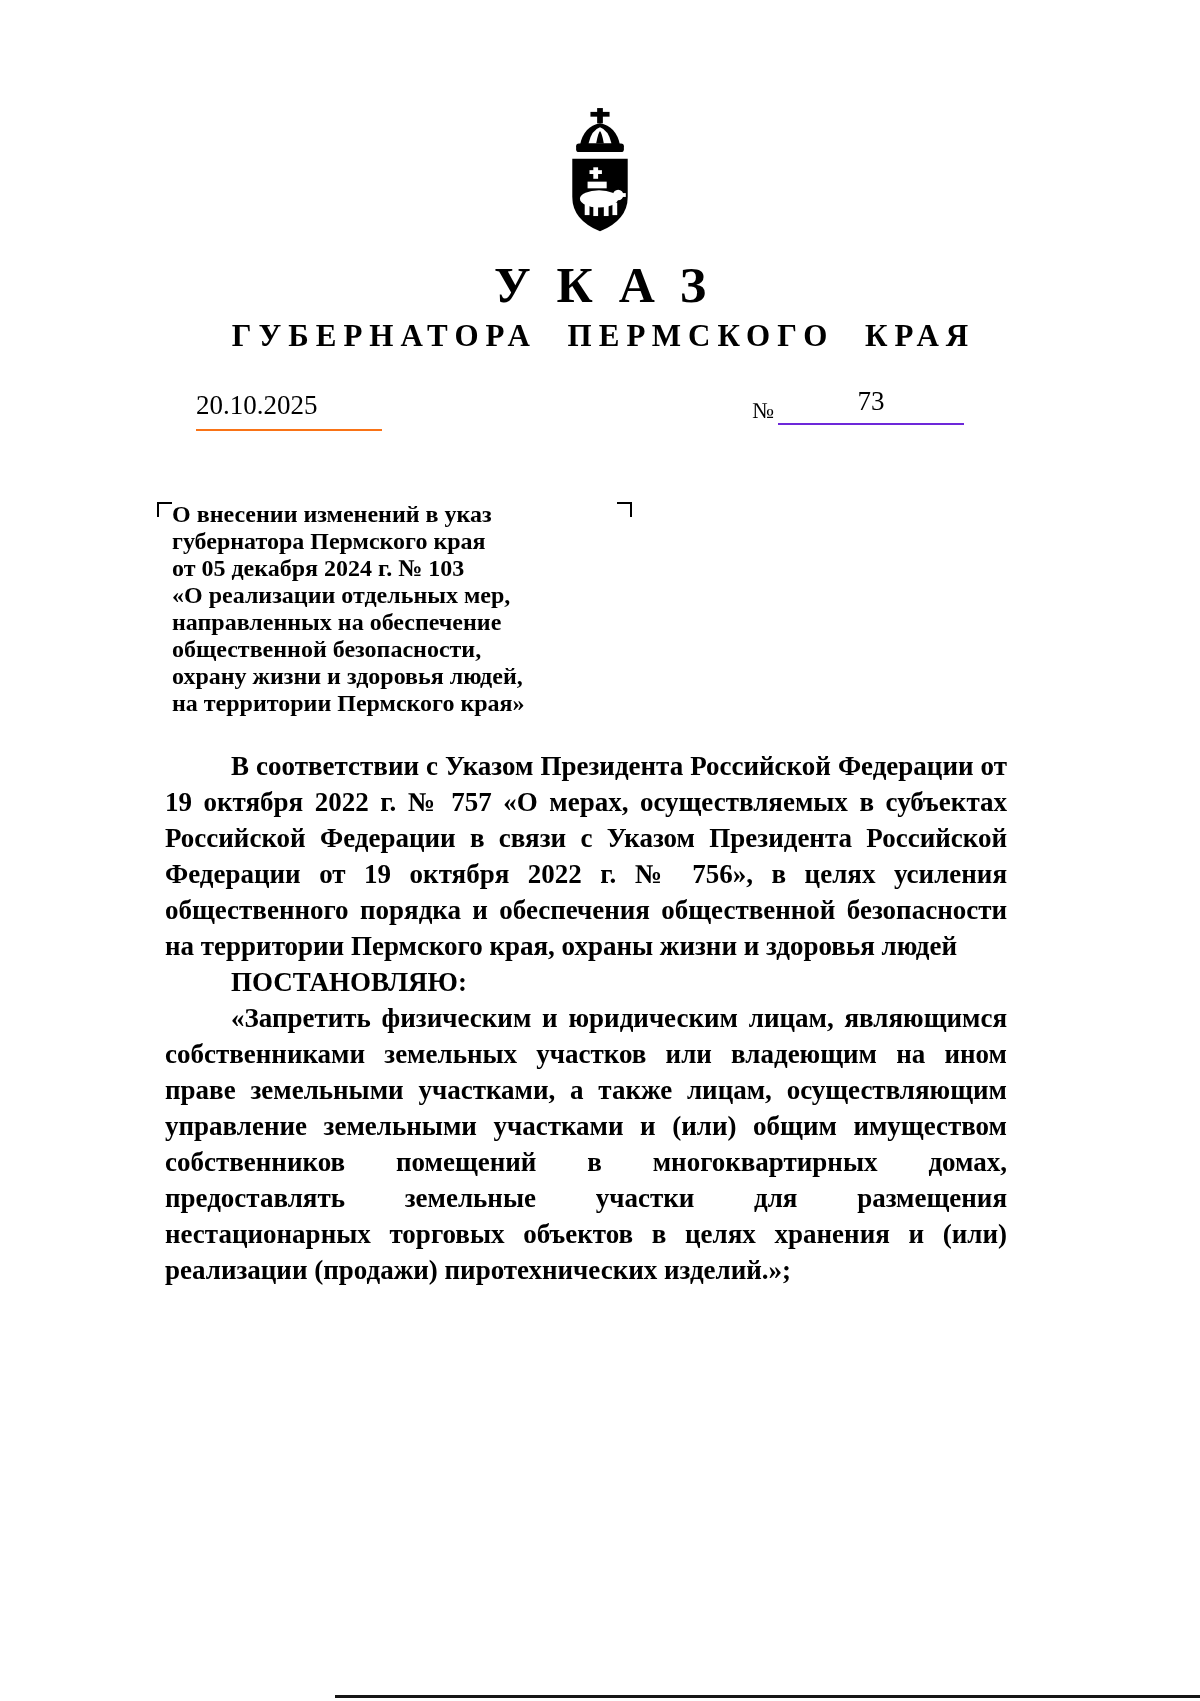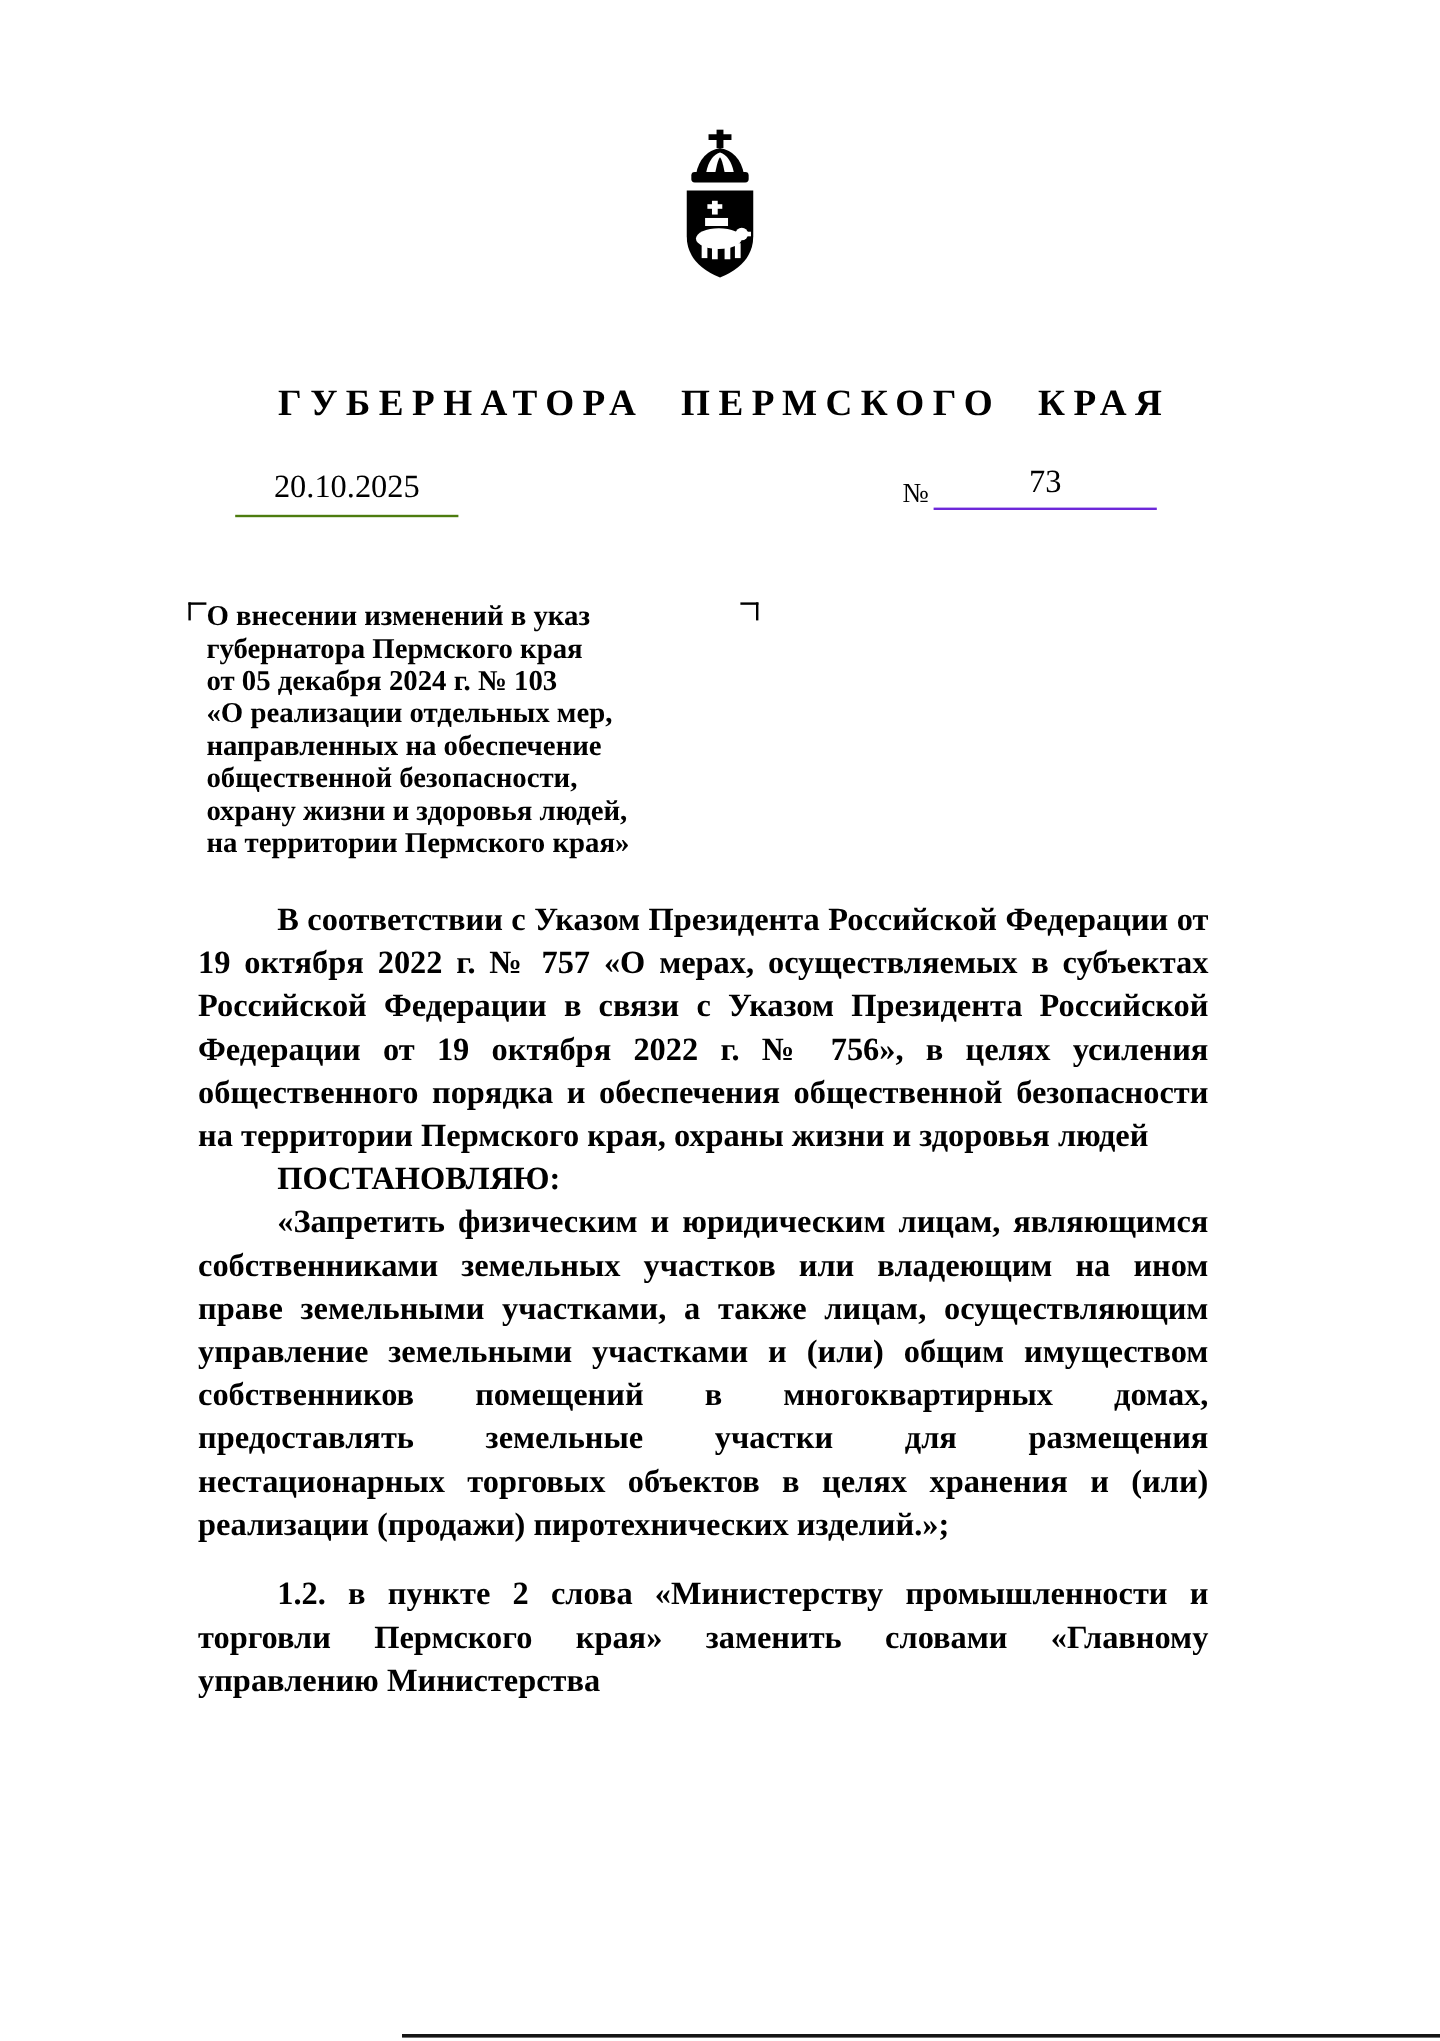--- a/index.html
+++ b/index.html
@@ -21,22 +21,22 @@
     text-align:center; font-size:50px; font-weight:bold;
     letter-spacing:26px; text-indent:26px;
   }
   .doc-subtitle {
     position:absolute; top:318px; left:0; width:100%;
     text-align:center; font-size:31px; font-weight:bold;
     letter-spacing:7px; word-spacing:16px; text-indent:7px;
   }
   .date-block {
     position:absolute; top:390px; left:196px; width:186px;
-    text-align:center; font-size:27px;
-    border-bottom:2px solid #4d7c0f; padding-bottom:8px;
+    font-size:27px;
+    border-bottom:2px solid #f97316; padding-bottom:8px;
   }
   .num-block {
     position:absolute; top:386px; left:752px;
     display:flex; align-items:flex-end;
     font-size:27px;
   }
   .num-sign { font-size:23px; margin-right:4px; padding-bottom:1px; }
   .num-line {
     width:186px; border-bottom:2px solid #6d28d9;
     text-align:center; padding-bottom:6px; font-size:27px;
@@ -86,20 +86,21 @@
 
     <ellipse cx="44" cy="96" rx="20" ry="9" fill="#fff"></ellipse>
     <circle cx="64" cy="92" r="5.5" fill="#fff"></circle>
     <rect x="66" y="90" width="6" height="4" fill="#fff"></rect>
     <rect x="29" y="100" width="5" height="13" fill="#fff"></rect>
     <rect x="38" y="102" width="5" height="12" fill="#fff"></rect>
     <rect x="49" y="102" width="5" height="12" fill="#fff"></rect>
     <rect x="58" y="100" width="5" height="13" fill="#fff"></rect>
   </svg>
 
+  <div class="doc-title">УКАЗ</div>
 
   <div class="doc-subtitle">ГУБЕРНАТОРА ПЕРМСКОГО КРАЯ</div>
 
   <div class="date-block">20.10.2025</div>
 
   <div class="num-block">
     <span class="num-sign">№</span>
     <span class="num-line">73</span>
   </div>
 
@@ -112,18 +113,17 @@
 «О реализации отдельных мер,
 направленных на обеспечение
 общественной безопасности,
 охрану жизни и здоровья людей,
 на территории Пермского края»</div>
 
   <div class="body-text">
     <p class="para">В соответствии с Указом Президента Российской Федерации от 19 октября 2022 г. № 757 «О мерах, осуществляемых в субъектах Российской Федерации в связи с Указом Президента Российской Федерации от 19 октября 2022 г. № 756», в целях усиления общественного порядка и обеспечения общественной безопасности на территории Пермского края, охраны жизни и здоровья людей</p>
     <p class="para">ПОСТАНОВЛЯЮ:</p>
     <p class="para">«Запретить физическим и юридическим лицам, являющимся собственниками земельных участков или владеющим на ином праве земельными участками, а также лицам, осуществляющим управление земельными участками и (или) общим имуществом собственников помещений в многоквартирных домах, предоставлять земельные участки для размещения нестационарных торговых объектов в целях хранения и (или) реализации (продажи) пиротехнических изделий.»;</p>
-    <p class="para gap-before">1.2. в пункте 2 слова «Министерству промышленности и торговли Пермского края» заменить словами «Главному управлению Министерства</p>
   </div>
 
   <div class="scan-line"></div>
 
 </div>
 
 </body></html>

